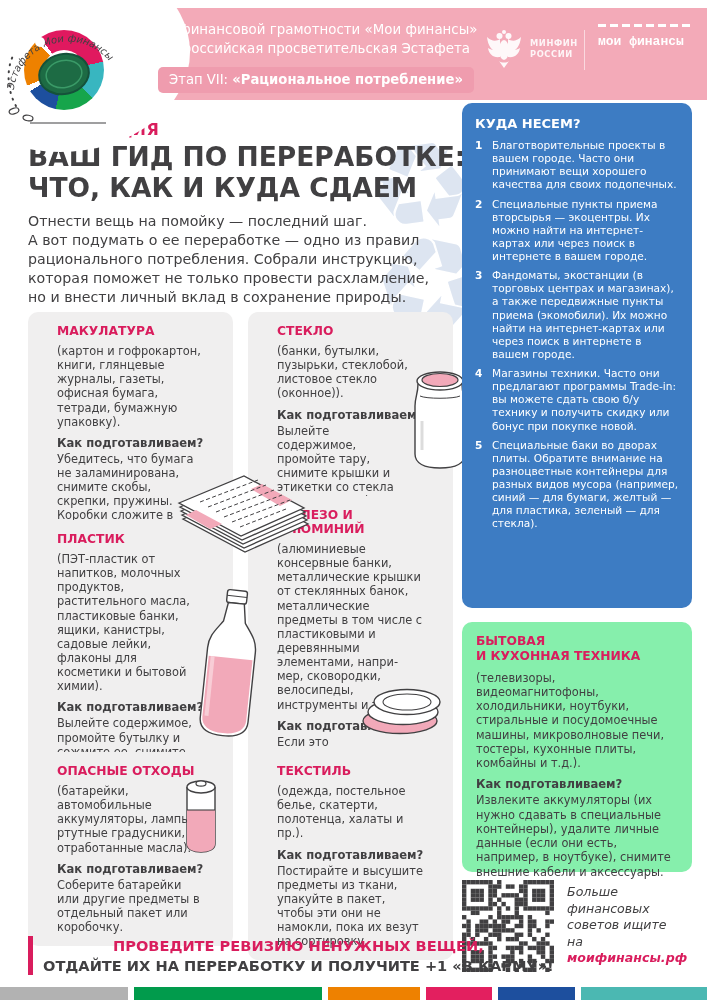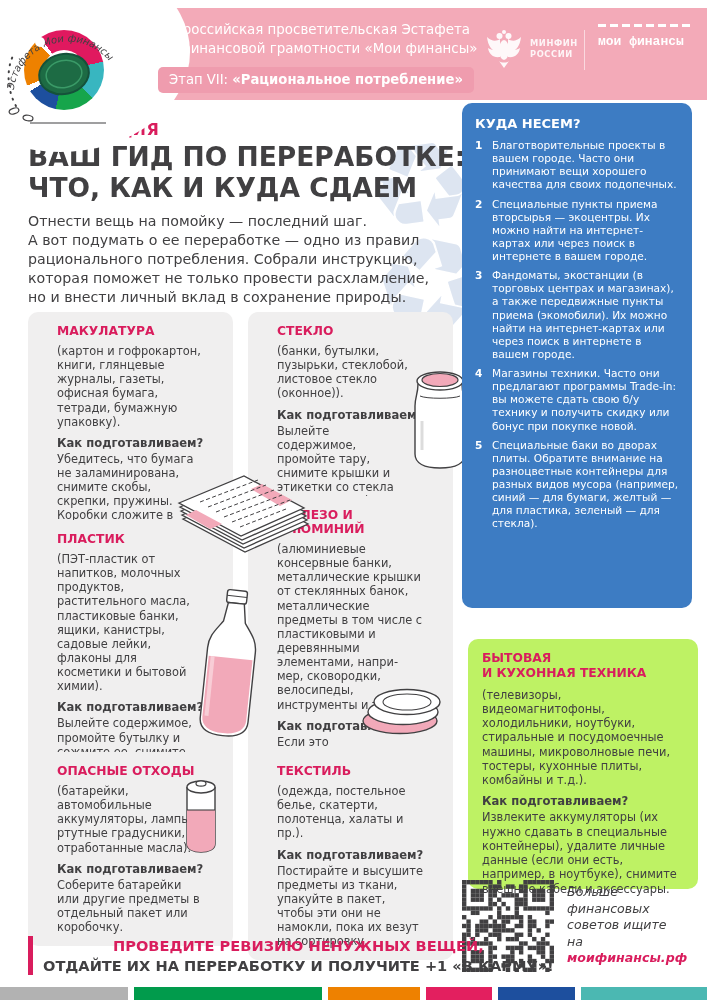--- a/index.html
+++ b/index.html
@@ -44,22 +44,22 @@
   #card-plastic{left:28px;top:520px;}
   #card-metal{left:248px;top:496px;}
   #card-hazard{left:28px;top:752px;}
   #card-textile{left:248px;top:752px;}
   
   .wherebox{position:absolute;left:462px;top:103px;width:230px;height:505px;background:#3d7cc3;border-radius:10px;
     padding:13px;box-sizing:border-box;color:#fff;z-index:3;overflow:hidden;}
   .wherebox h3{margin:0 0 8px;font-size:13px;font-weight:bold;}
   .witem{display:flex;gap:8px;margin-bottom:6px;font-size:10.6px;line-height:1.24;}
   .wnum{font-weight:bold;min-width:9px;}
-  .appliances{position:absolute;left:462px;top:639px;width:230px;height:250px;background:#bef264;border-radius:10px;
-    padding:12px 14px;box-sizing:border-box;z-index:1;margin-left:6px;}
+  .appliances{position:absolute;left:462px;top:622px;width:230px;height:250px;background:#86efac;border-radius:10px;
+    padding:12px 14px;box-sizing:border-box;z-index:1;}
   .appliances h3{margin:0 0 6px;font-size:12.3px;color:#d91d5d;font-weight:bold;white-space:pre-line;line-height:1.25;}
   .appliances .items{margin:0 0 7px;font-size:11.4px;line-height:1.25;}
   
   .qrrow{position:absolute;left:462px;top:880px;display:flex;gap:13px;z-index:1;}
   .qrbox{width:92px;height:92px;}
   .qrcap{font-style:italic;font-size:12.6px;line-height:1.32;width:118px;padding-top:4px;}
   .qrlink{color:#d91d5d;font-weight:bold;}
   
   .footer{position:absolute;left:28px;top:936px;display:flex;gap:10px;z-index:1;text-align:center;}
   .fbar{width:5px;height:39px;background:#d91d5d;}
@@ -98,22 +98,22 @@
       <ellipse cx="60" cy="64" rx="18" ry="13.5" fill="none" stroke="#3a9a67" stroke-width="1.5"></ellipse>
     </g>
     <path d="M12,96 C3,80 2,58 10,44" fill="none" stroke="#414042" stroke-width="2" stroke-linecap="round" stroke-dasharray="1 6"></path>
     <ellipse cx="10" cy="101" rx="5" ry="2.8" fill="#fff" stroke="#414042" stroke-width="1.2" transform="rotate(-18 10 101)"></ellipse>
     <ellipse cx="24" cy="108" rx="5" ry="2.8" fill="#fff" stroke="#414042" stroke-width="1.2" transform="rotate(10 24 108)"></ellipse>
     <line x1="26" y1="113" x2="102" y2="113" stroke="#414042" stroke-width="1.2"></line>
   </svg>
 </div>
 
 <div class="header-textblock">
+  <div class="header-line">по финансовой грамотности «Мои финансы»</div>
   <div class="header-line">Всероссийская просветительская Эстафета</div>
-  <div class="header-line">по финансовой грамотности «Мои финансы»</div>
   <div class="stage-badge"><span>Этап VII:</span>&nbsp;<b>«Рациональное потребление»</b></div>
 </div>
 
 <div class="minfin">
   <svg width="36" height="42" viewBox="0 0 36 42">
     <g fill="#fff" opacity="0.92">
       <ellipse cx="18" cy="22" rx="5" ry="10"></ellipse>
       <path d="M14,24 C6,24 2,18 1,9 C6,14 11,13 14,11 Z"></path>
       <path d="M14,29 C7,30 3,26 2,20 C6,23 11,22 14,19 Z"></path>
       <path d="M22,24 C30,24 34,18 35,9 C30,14 25,13 22,11 Z"></path>

